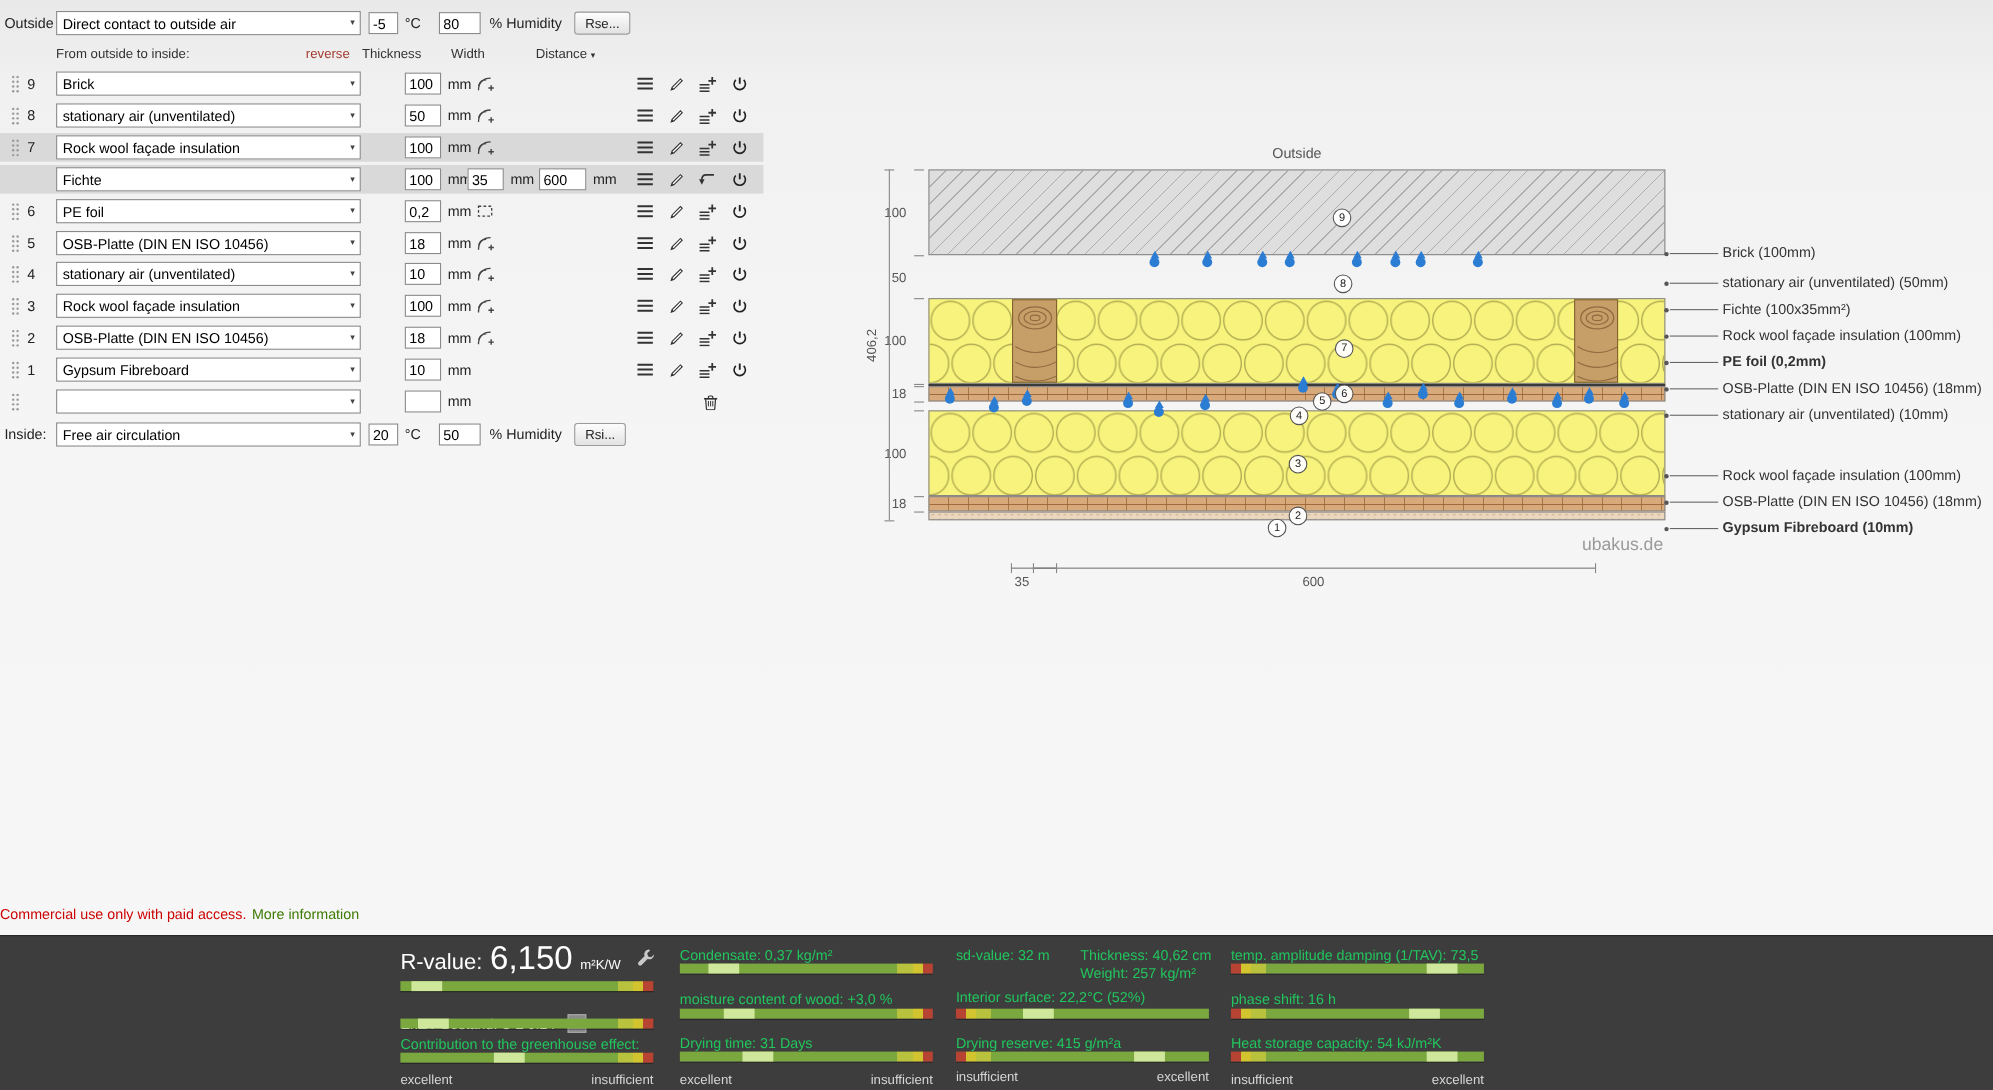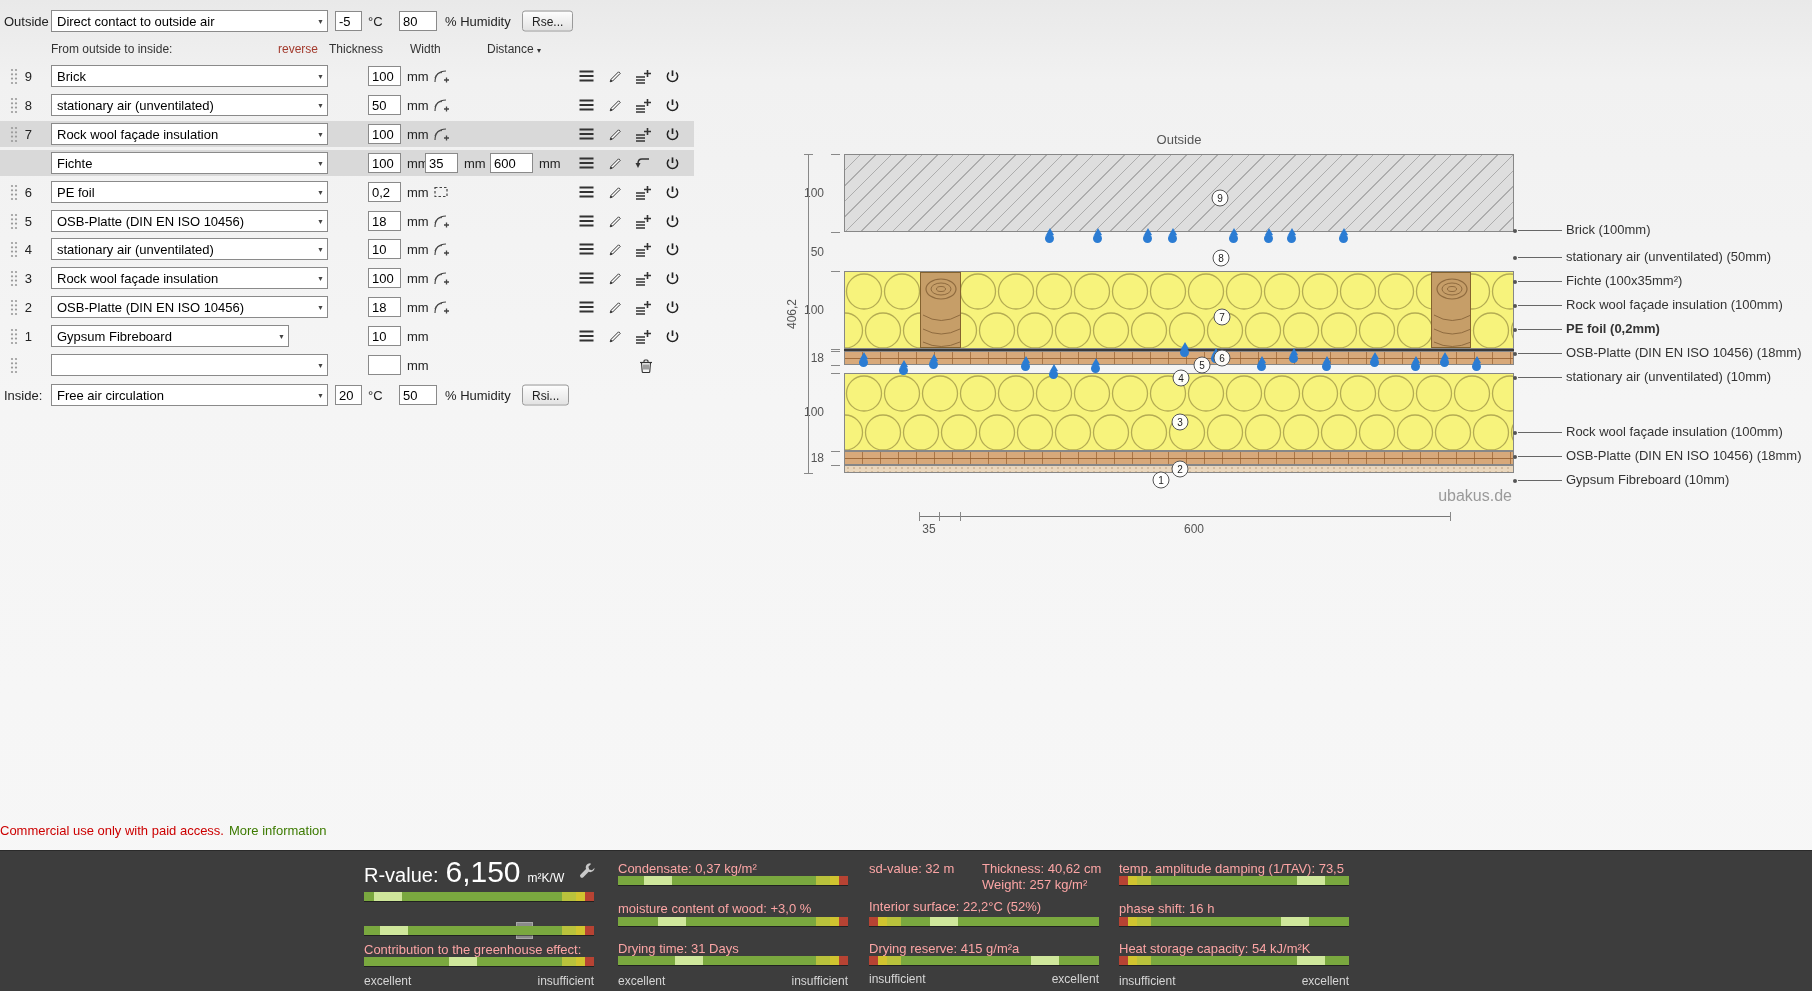--- a/index.html
+++ b/index.html
@@ -59,21 +59,21 @@
   .drop::before{content:"";position:absolute;left:50%;top:-6px;transform:translateX(-50%);
           width:0;height:0;border-left:4.5px solid transparent;border-right:4.5px solid transparent;
           border-bottom:7px solid #2b7cd3}
   
   #notice{position:absolute;top:823px;left:0;width:100%;text-align:left;font-size:13px}
   #notice .red{color:#c00}
   #notice .grn{color:#3c7a00;cursor:pointer;margin-left:5px}
   
   #results-bar{position:absolute;left:0;top:850px;width:1812px;height:141px;background:#3d3d3d;border-top:1px solid #2a2a2a}
   .rcol{position:absolute;top:0;height:141px;width:230px}
-  .rt{position:absolute;font-size:13px;color:#fca5a5;white-space:nowrap}
+  .rt{position:absolute;font-size:13px;color:#22c55e;white-space:nowrap}
   .scale{position:absolute;font-size:12px;color:#d6d6d6;white-space:nowrap}
   .rv-line{position:absolute;left:0;top:4px;display:flex;align-items:baseline;gap:7px;color:#fff;white-space:nowrap}
   .rv-label{font-size:20px}
   .rv-big{font-size:30px}
   .rv-unit{font-size:12px}
   .rbar{position:absolute;width:230px;height:9px;
         background:linear-gradient(90deg,#7aa83f 0 86%,#b9c23c 86% 92%,#d1c42f 92% 96%,#b74333 96% 100%);
         box-shadow:0 1px 0 rgba(0,0,0,.45)}
   .rbar.rev{background:linear-gradient(90deg,#b74333 0 4%,#d1c42f 4% 8%,#b9c23c 8% 14%,#7aa83f 14% 100%)}
   .rbar .mk{position:absolute;top:0;height:100%;width:28px;background:#cfe79b}
@@ -556,21 +556,21 @@
             <circle cx="6" cy="2" r="1.1" fill="#9a9a9a"></circle>
             <circle cx="2" cy="6.3" r="1.1" fill="#9a9a9a"></circle>
             <circle cx="6" cy="6.3" r="1.1" fill="#9a9a9a"></circle>
             <circle cx="2" cy="10.6" r="1.1" fill="#9a9a9a"></circle>
             <circle cx="6" cy="10.6" r="1.1" fill="#9a9a9a"></circle>
             <circle cx="2" cy="15" r="1.1" fill="#9a9a9a"></circle>
             <circle cx="6" cy="15" r="1.1" fill="#9a9a9a"></circle>
           </svg>
         </span>
         <span class="lnum" style="left: 14px;">1</span>
-        <div class="select" style="left: 51px; width: 238px;">
+        <div class="select" style="left: 51px; width: 277px;">
           <span class="seltext">Gypsum Fibreboard</span>
           <span class="selarrow">▼</span>
         </div>
         <input class="tin" value="10" style="left: 368px; width: 33px;">
         <span class="unit" style="left: 407px;">mm</span>
         <span class="icon" style="left: 577px;">
           <svg width="15" height="12" viewBox="0 0 15 12">
             <path d="M0.5 1.5 h14 M0.5 6 h14 M0.5 10.5 h14" stroke="#333" stroke-width="1.8"></path>
           </svg>
         </span>
@@ -724,21 +724,21 @@
     <div class="leaderdot" style="left: 669px; top: 221.5px;"></div>
     <div class="rlabel" style="left: 722px; top: 215px;">stationary air (unventilated) (10mm)</div>
     <div class="leader" style="left: 674px; width: 44px; top: 278px;"></div>
     <div class="leaderdot" style="left: 669px; top: 276.5px;"></div>
     <div class="rlabel" style="left: 722px; top: 270px;">Rock wool façade insulation (100mm)</div>
     <div class="leader" style="left: 674px; width: 44px; top: 302px;"></div>
     <div class="leaderdot" style="left: 669px; top: 300.5px;"></div>
     <div class="rlabel" style="left: 722px; top: 294px;">OSB-Platte (DIN EN ISO 10456) (18mm)</div>
     <div class="leader" style="left: 674px; width: 44px; top: 326px;"></div>
     <div class="leaderdot" style="left: 669px; top: 324.5px;"></div>
-    <div class="rlabel" style="left: 722px; top: 318px;">Gypsum Fibreboard (10mm)</div>
+    <div class="rlabel" style="left: 722px; top: 318px; font-weight: bold;">Gypsum Fibreboard (10mm)</div>
     <div class="marker" style="left: 376px; top: 44px;">9</div>
     <div class="marker" style="left: 377px; top: 104px;">8</div>
     <div class="marker" style="left: 378px; top: 163px;">7</div>
     <div class="marker" style="left: 378px; top: 204px;">6</div>
     <div class="marker" style="left: 358px; top: 211px;">5</div>
     <div class="marker" style="left: 337px; top: 224px;">4</div>
     <div class="marker" style="left: 336px; top: 268px;">3</div>
     <div class="marker" style="left: 336px; top: 315px;">2</div>
     <div class="marker" style="left: 317px; top: 326px;">1</div>
     <div class="drop" style="left: 201px; top: 80px;"></div>

